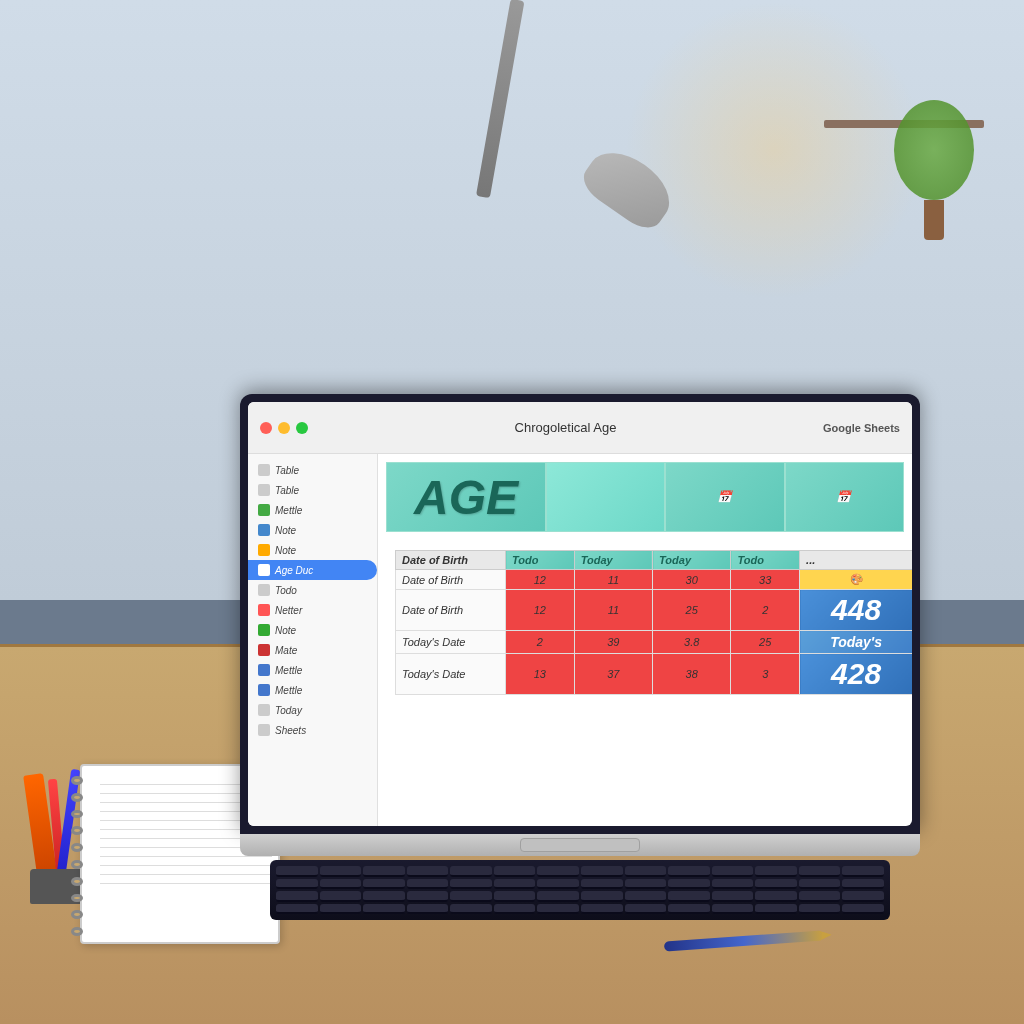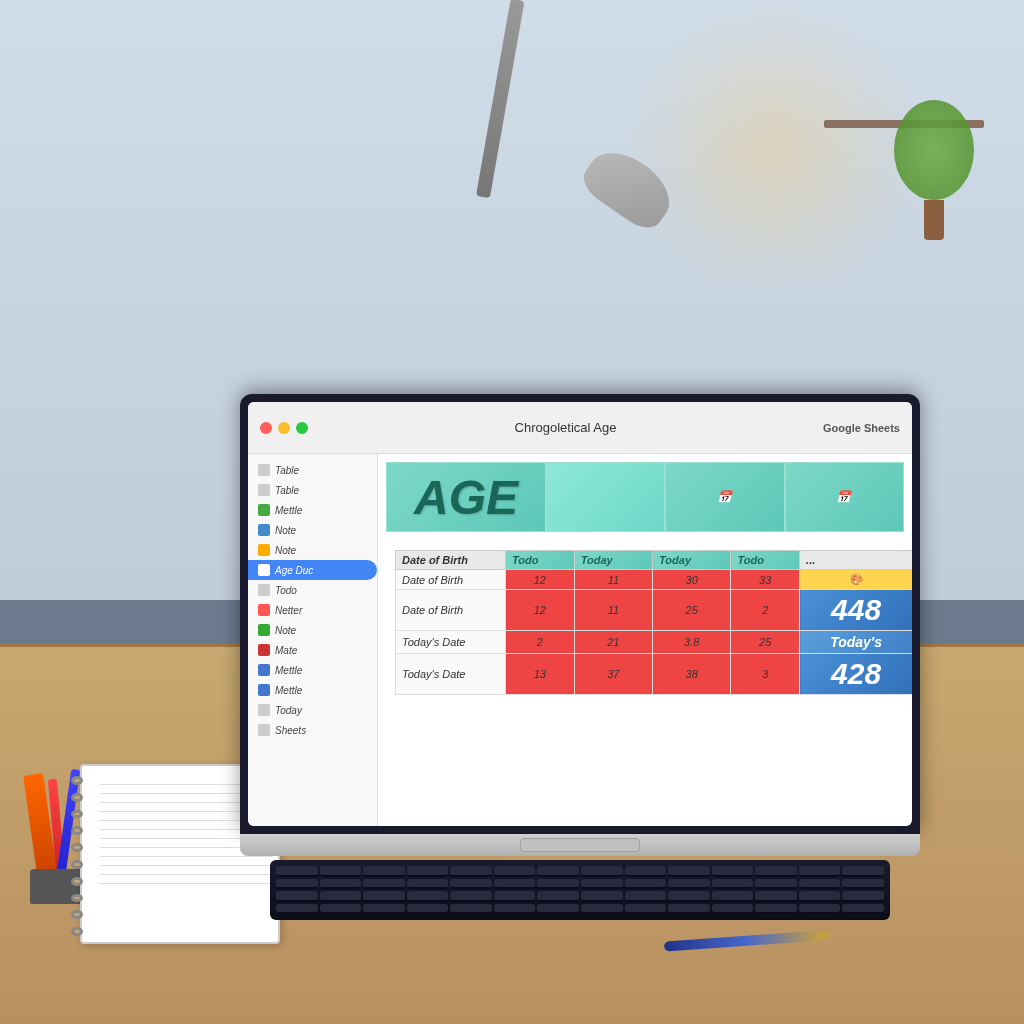--- a/index.html
+++ b/index.html
@@ -484,21 +484,21 @@
                   <td>2</td>
                   <td class="blue-val" rowspan="1">
                     <span>448</span>
                   </td>
                 </tr>
 
 
                 <tr>
                   <td class="label">Today's Date</td>
                   <td>2</td>
-                  <td>21</td>
+                  <td>39</td>
                   <td>3.8</td>
                   <td>25</td>
                   <td class="today-blue">Today's</td>
                 </tr>
 
                 <tr>
                   <td class="label">Today's Date</td>
                   <td>13</td>
                   <td>37</td>
                   <td>38</td>

